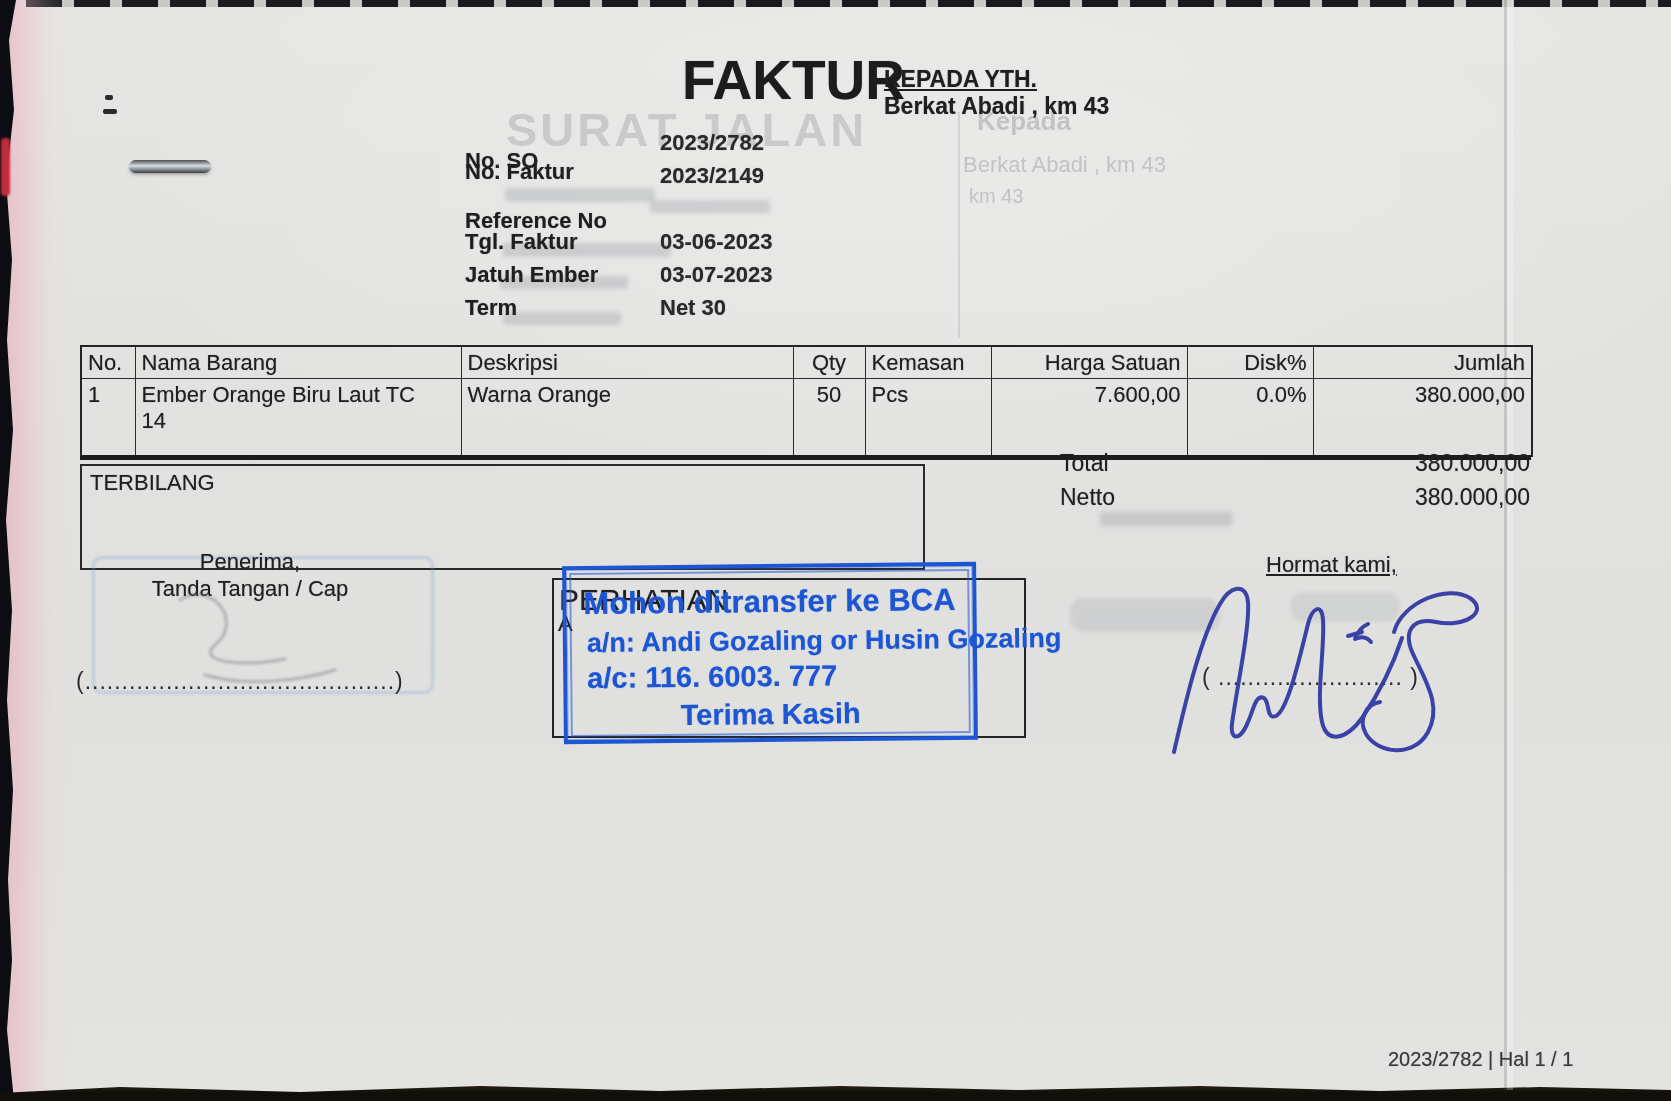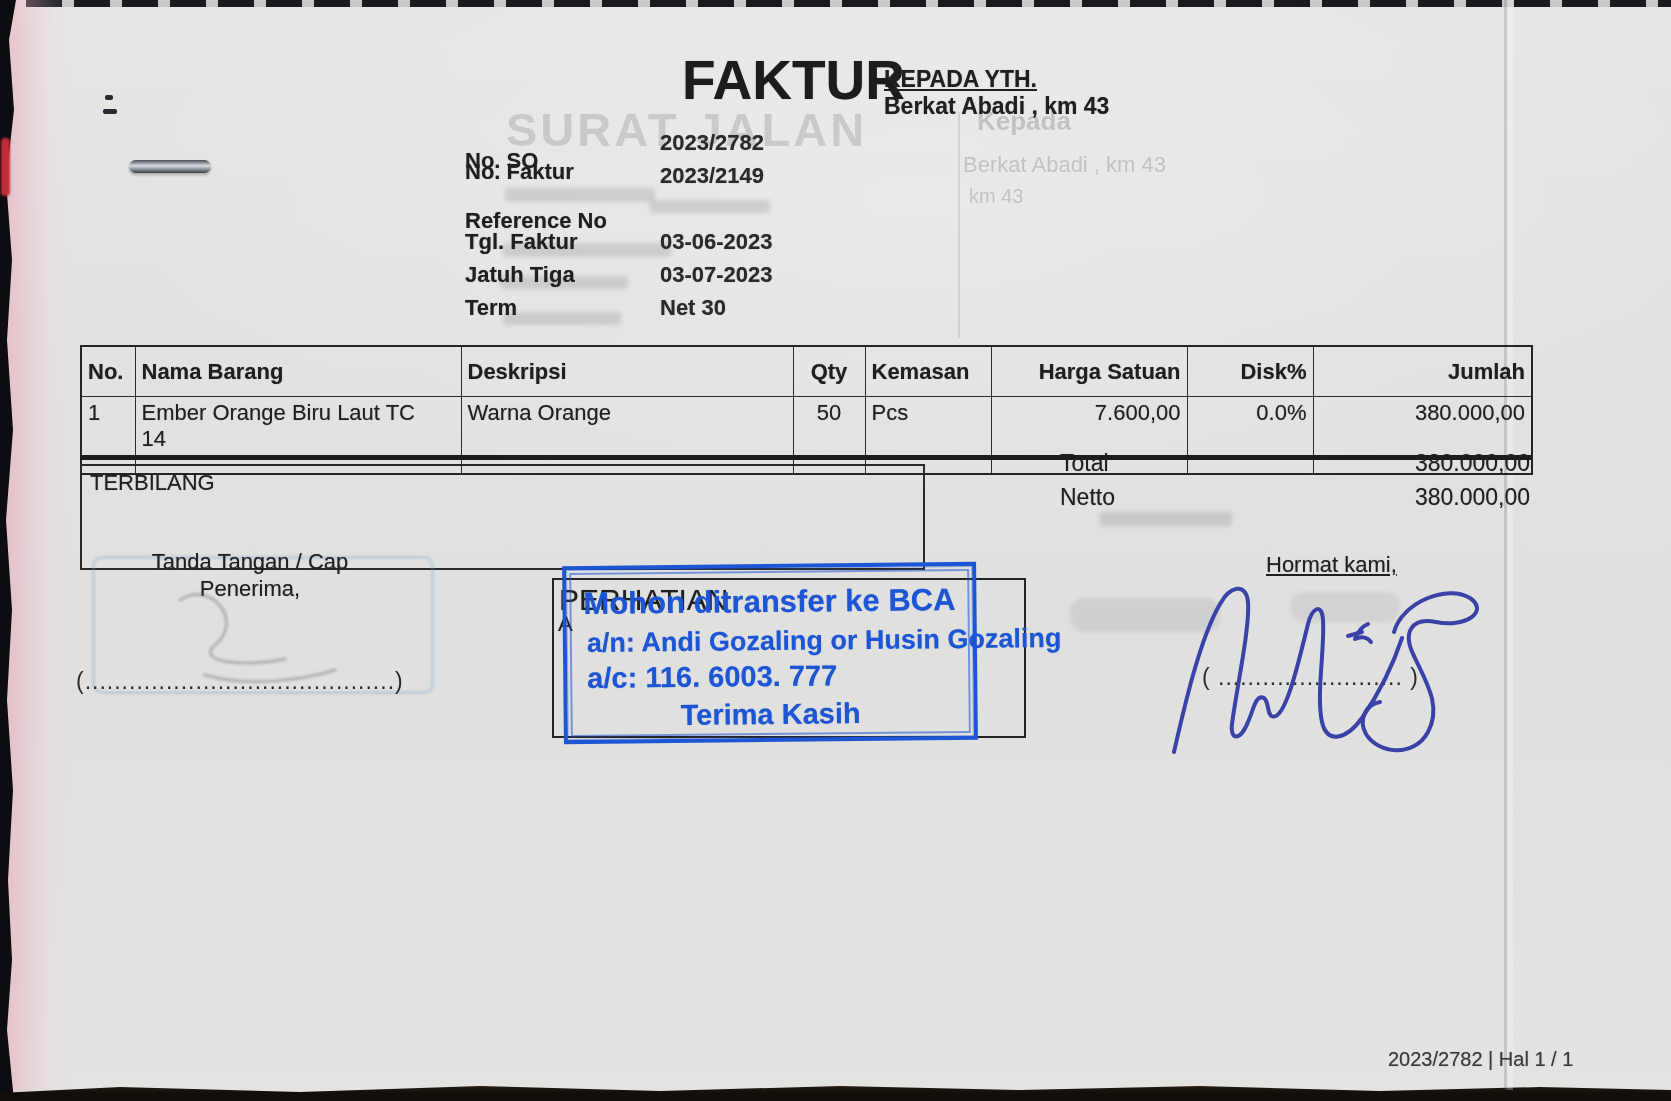--- a/index.html
+++ b/index.html
@@ -33,21 +33,21 @@
   
   .title{position:absolute;left:682px;top:48px;font-size:55px;font-weight:bold;letter-spacing:0px;color:#1c1c1c;}
   .kepada-label{position:absolute;left:884px;top:66px;font-size:23px;font-weight:bold;text-decoration:underline;}
   .kepada-name{position:absolute;left:884px;top:93px;font-size:23px;font-weight:bold;}
   
   .meta-label{position:absolute;left:465px;width:190px;font-size:22px;font-weight:bold;}
   .meta-value{position:absolute;left:660px;width:260px;font-size:22px;font-weight:bold;color:#2a2a2a;}
   
   table.items{position:absolute;left:80px;top:345px;width:1451px;border-collapse:collapse;table-layout:fixed;
     border:2px solid #242424;font-size:22px;}
-  table.items th{border:1.5px solid #2c2c2c;font-weight:bold;text-align:left;padding:10px 6px;height:29px;white-space:nowrap;overflow:hidden;}
+  table.items th{border:1.5px solid #2c2c2c;font-weight:normal;text-align:left;padding:1px 6px;height:29px;white-space:nowrap;overflow:hidden;}
   table.items td{border:1.5px solid #2c2c2c;vertical-align:top;padding:3px 6px;height:70px;}
   .c-right{text-align:right !important;}
   .c-center{text-align:center !important;}
   .prewrap{white-space:pre-line;}
   .heavy-bar{position:absolute;left:80px;top:455px;width:1451px;height:5px;background:#1c1c1c;}
   
   .terbilang-box{position:absolute;left:80px;top:464px;width:841px;height:102px;border:2px solid #2a2a2a;}
   .terbilang-label{position:absolute;left:8px;top:4px;font-size:22px;}
   .terbilang-text{position:absolute;left:8px;top:46px;font-size:23px;}
   
@@ -109,21 +109,21 @@
   <div class="kepada-name ink">Berkat Abadi , km 43</div>
 
   <div class="meta-label ink" style="top:130px;margin-top:29px;">No. Faktur</div>
   <div class="meta-value ink" style="top:130px;">2023/2782</div>
   <div class="meta-label ink" style="top:148px;">No. SO</div>
   <div class="meta-value ink" style="top:163px;">2023/2149</div>
   <div class="meta-label ink" style="top:208px;">Reference No</div>
   <div class="meta-value ink" style="top:196px;"></div>
   <div class="meta-label ink" style="top:229px;">Tgl. Faktur</div>
   <div class="meta-value ink" style="top:229px;">03-06-2023</div>
-  <div class="meta-label ink" style="top:262px;">Jatuh Tiga</div>
+  <div class="meta-label ink" style="top:262px;">Jatuh Ember</div>
   <div class="meta-value ink" style="top:262px;">03-07-2023</div>
   <div class="meta-label ink" style="top:295px;">Term</div>
   <div class="meta-value ink" style="top:295px;">Net 30</div>
 
   <table class="items ink">
     <colgroup>
       <col style="width:54px">
         <col style="width:326px">
         <col style="width:332px">
         <col style="width:72px">
@@ -164,22 +164,22 @@
     <div class="terbilang-label ink">TERBILANG</div>
   </div>
 
   <div class="total-label ink" style="top:450px;">Total</div>
   <div class="total-value ink" style="top:450px;">380.000,00</div>
   <div class="total-label ink" style="top:484px;">Netto</div>
   <div class="total-value ink" style="top:484px;">380.000,00</div>
 
   <div class="faint-stamp"></div>
   <div class="penerima ink">
+    <div>Penerima,</div>
     <div>Tanda Tangan / Cap</div>
-    <div>Penerima,</div>
   </div>
   <svg style="left:150px;top:575px;" width="250" height="120" viewBox="0 0 250 120">
     <g fill="none" stroke="rgba(110,112,118,0.35)" stroke-width="3.5" stroke-linecap="round" filter="blur(1px)">
       <path d="M 30 25 C 60 5, 95 45, 65 70 C 45 88, 95 92, 135 84"></path>
       <path d="M 55 100 C 95 112, 150 106, 185 95"></path>
     </g>
   </svg>
   <div class="dotted" style="left:76px;top:668px;width:370px;">(..........................................)</div>
 
   <div class="attention-box">

